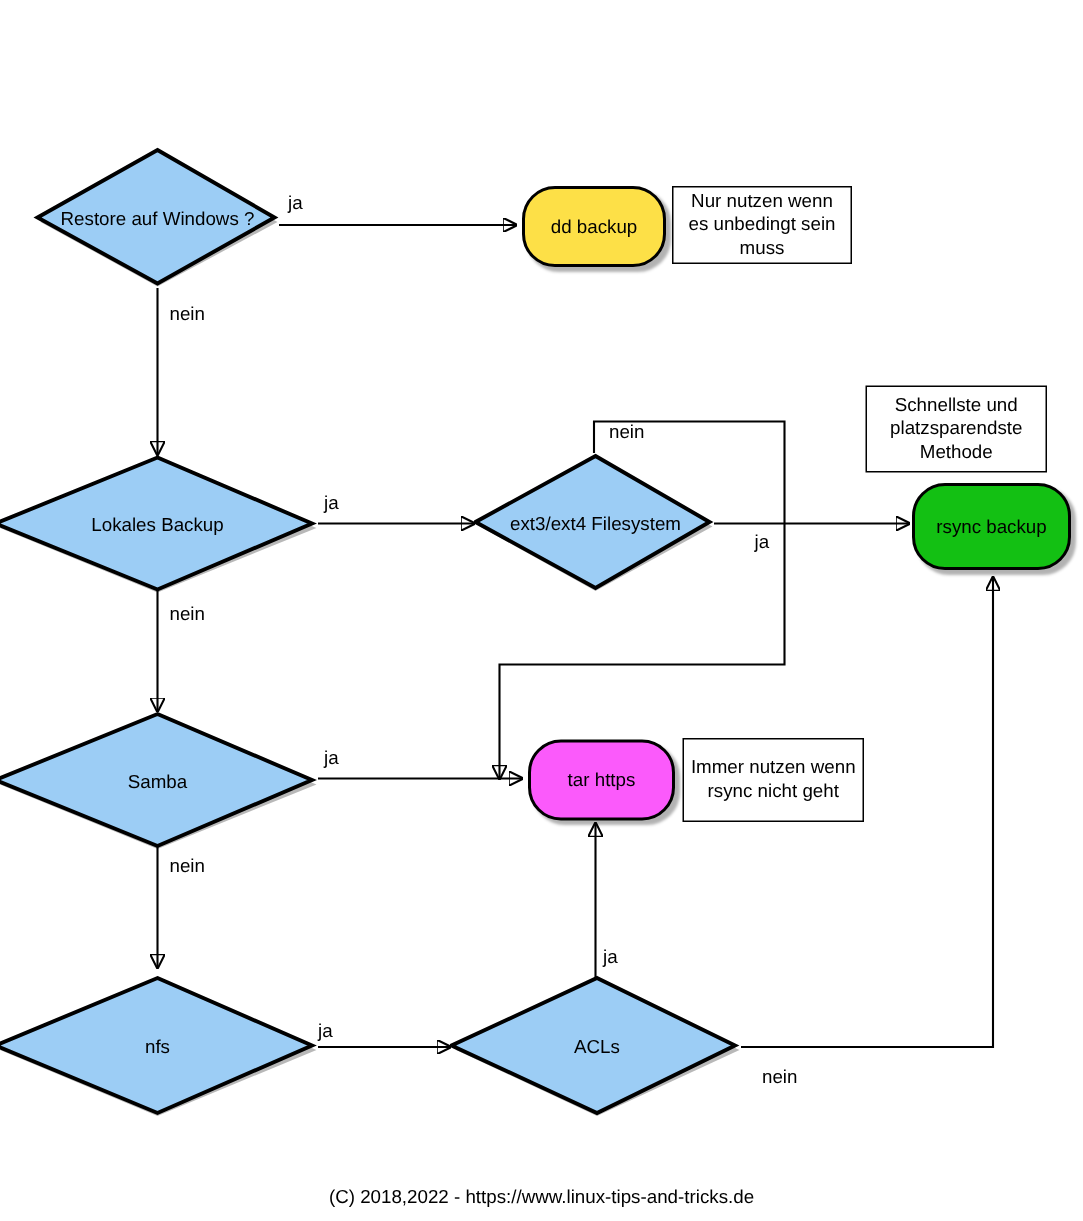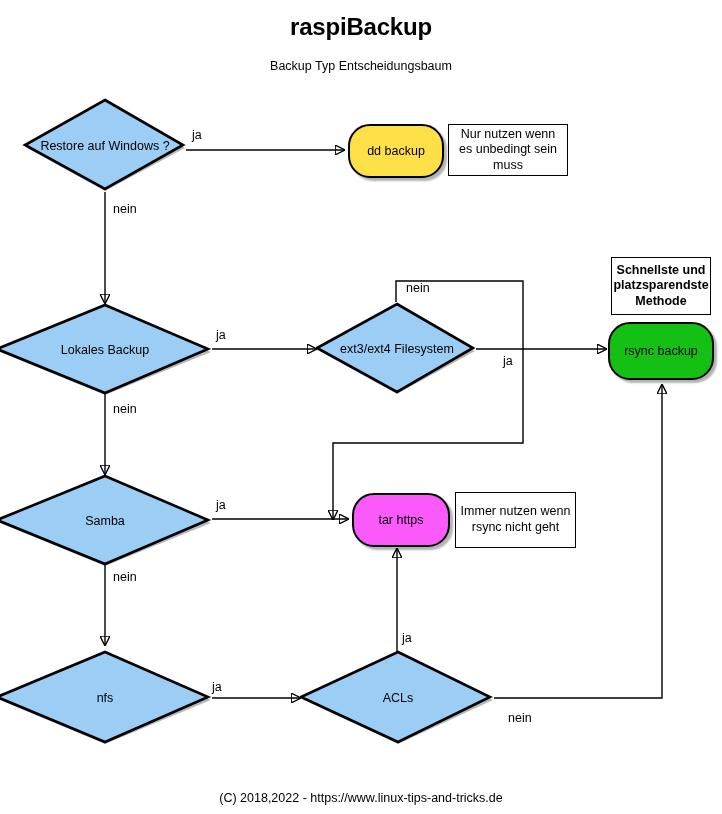--- a/index.html
+++ b/index.html
@@ -123,22 +123,20 @@
   .note span {
     font-size: 12.5px;
     line-height: 1.25;
   }
 </style>
 </head>
 <body>
 
 <div id="page">
 
-  <div class="title">raspiBackup</div>
-  <div class="subtitle">Backup Typ Entscheidungsbaum</div>
 
   <svg id="wires" viewBox="0 0 722 814" width="722" height="814">
     <defs>
       <marker id="arrow" viewBox="0 0 10 10" refX="9" refY="5" markerWidth="7" markerHeight="7" orient="auto-start-reverse">
         <path d="M 0 0 L 10 5 L 0 10 z" fill="#000000" stroke="none"></path>
       </marker>
     </defs>
 
       dd backup --&gt;
     <line x1="186" y1="150" x2="344" y2="150" marker-end="url(#arrow)"></line>
@@ -231,21 +229,21 @@
   </div>
 
   <div class="pill" style="left:352px; top:493px; width:98px; height:54px; background:#fb5afb;">
     <span>tar https</span>
   </div>
 
   <div class="note" style="left:448px; top:124px; width:120px; height:52px;">
     <span>Nur nutzen wenn es unbedingt sein muss</span>
   </div>
 
-  <div class="note" style="left:611px; top:257px; width:100px; height:58px;font-weight:bold;">
+  <div class="note" style="left:577px; top:257px; width:121px; height:58px;">
     <span>Schnellste und platzsparendste Methode</span>
   </div>
 
   <div class="note" style="left:455px; top:492px; width:121px; height:56px;">
     <span>Immer nutzen wenn rsync nicht geht</span>
   </div>
 
   <div class="edge-label" style="left:192px; top:129px;">ja</div>
 
   <div class="edge-label" style="left:113px; top:203px;">nein</div>

